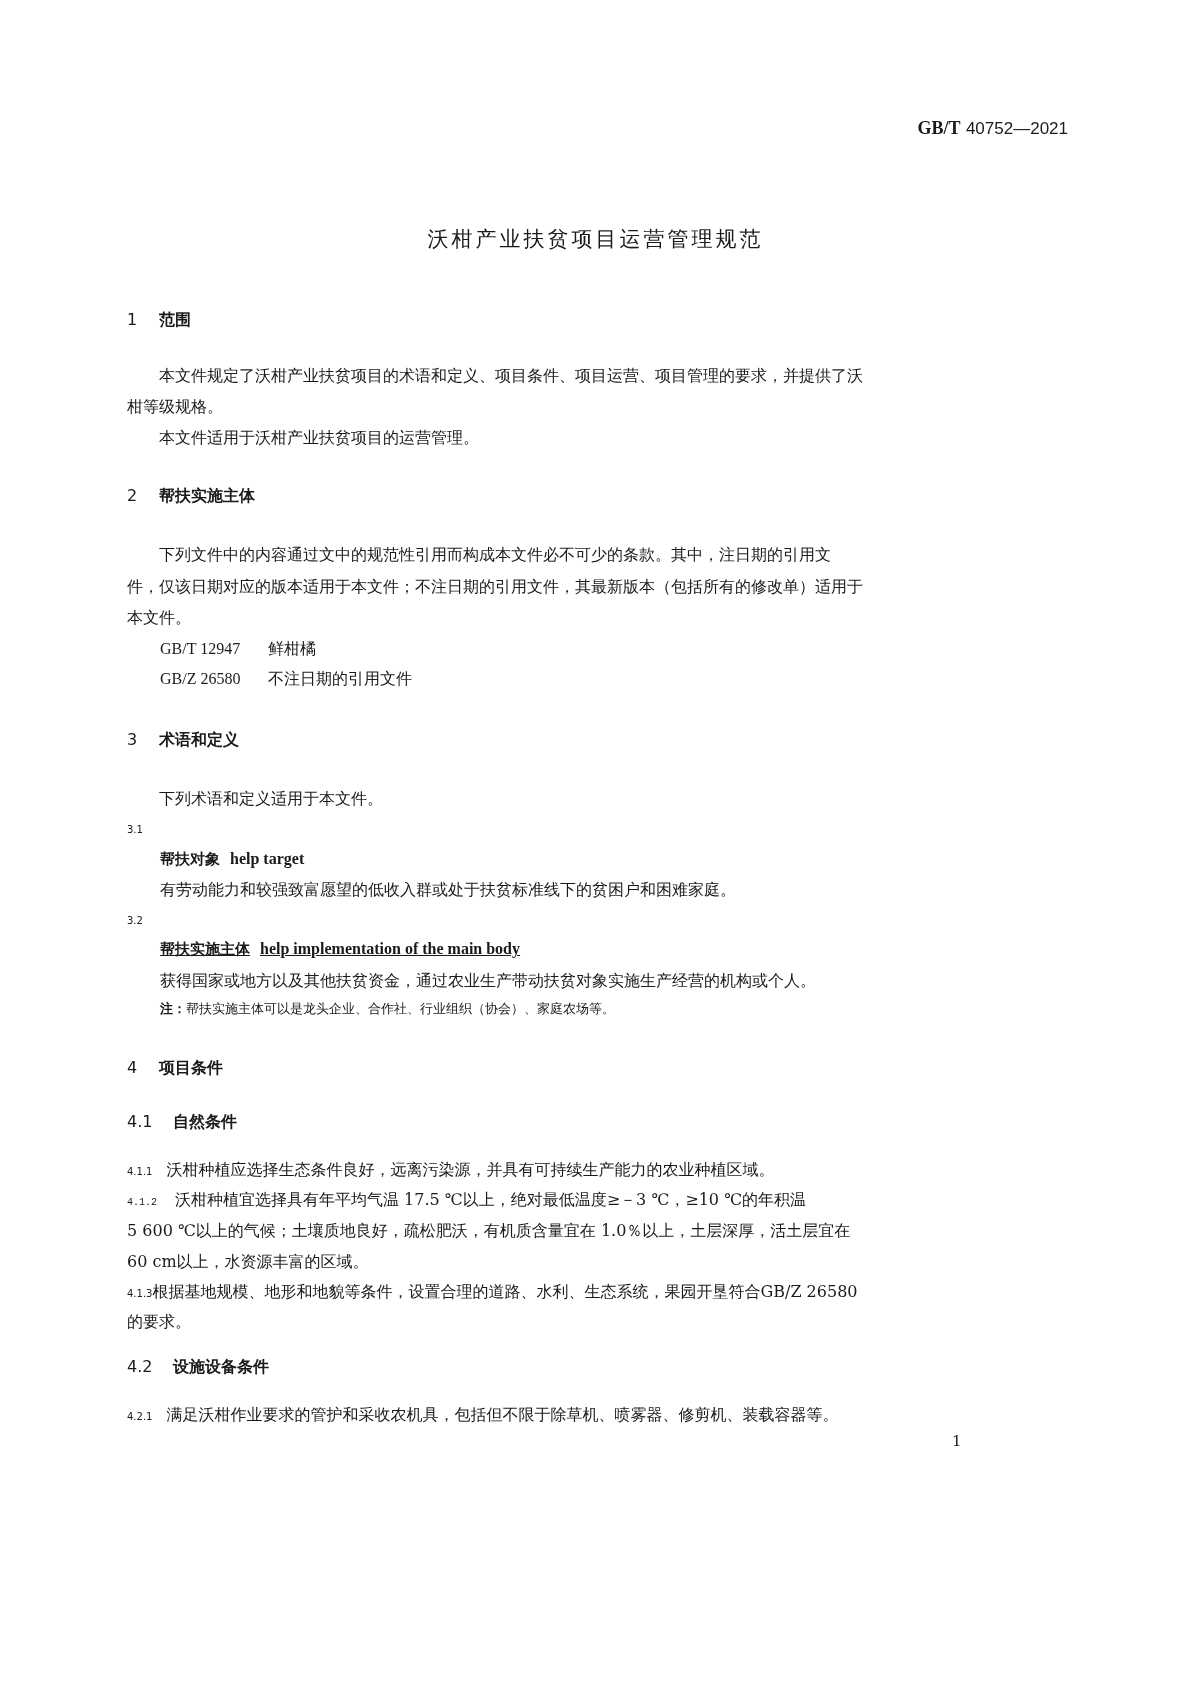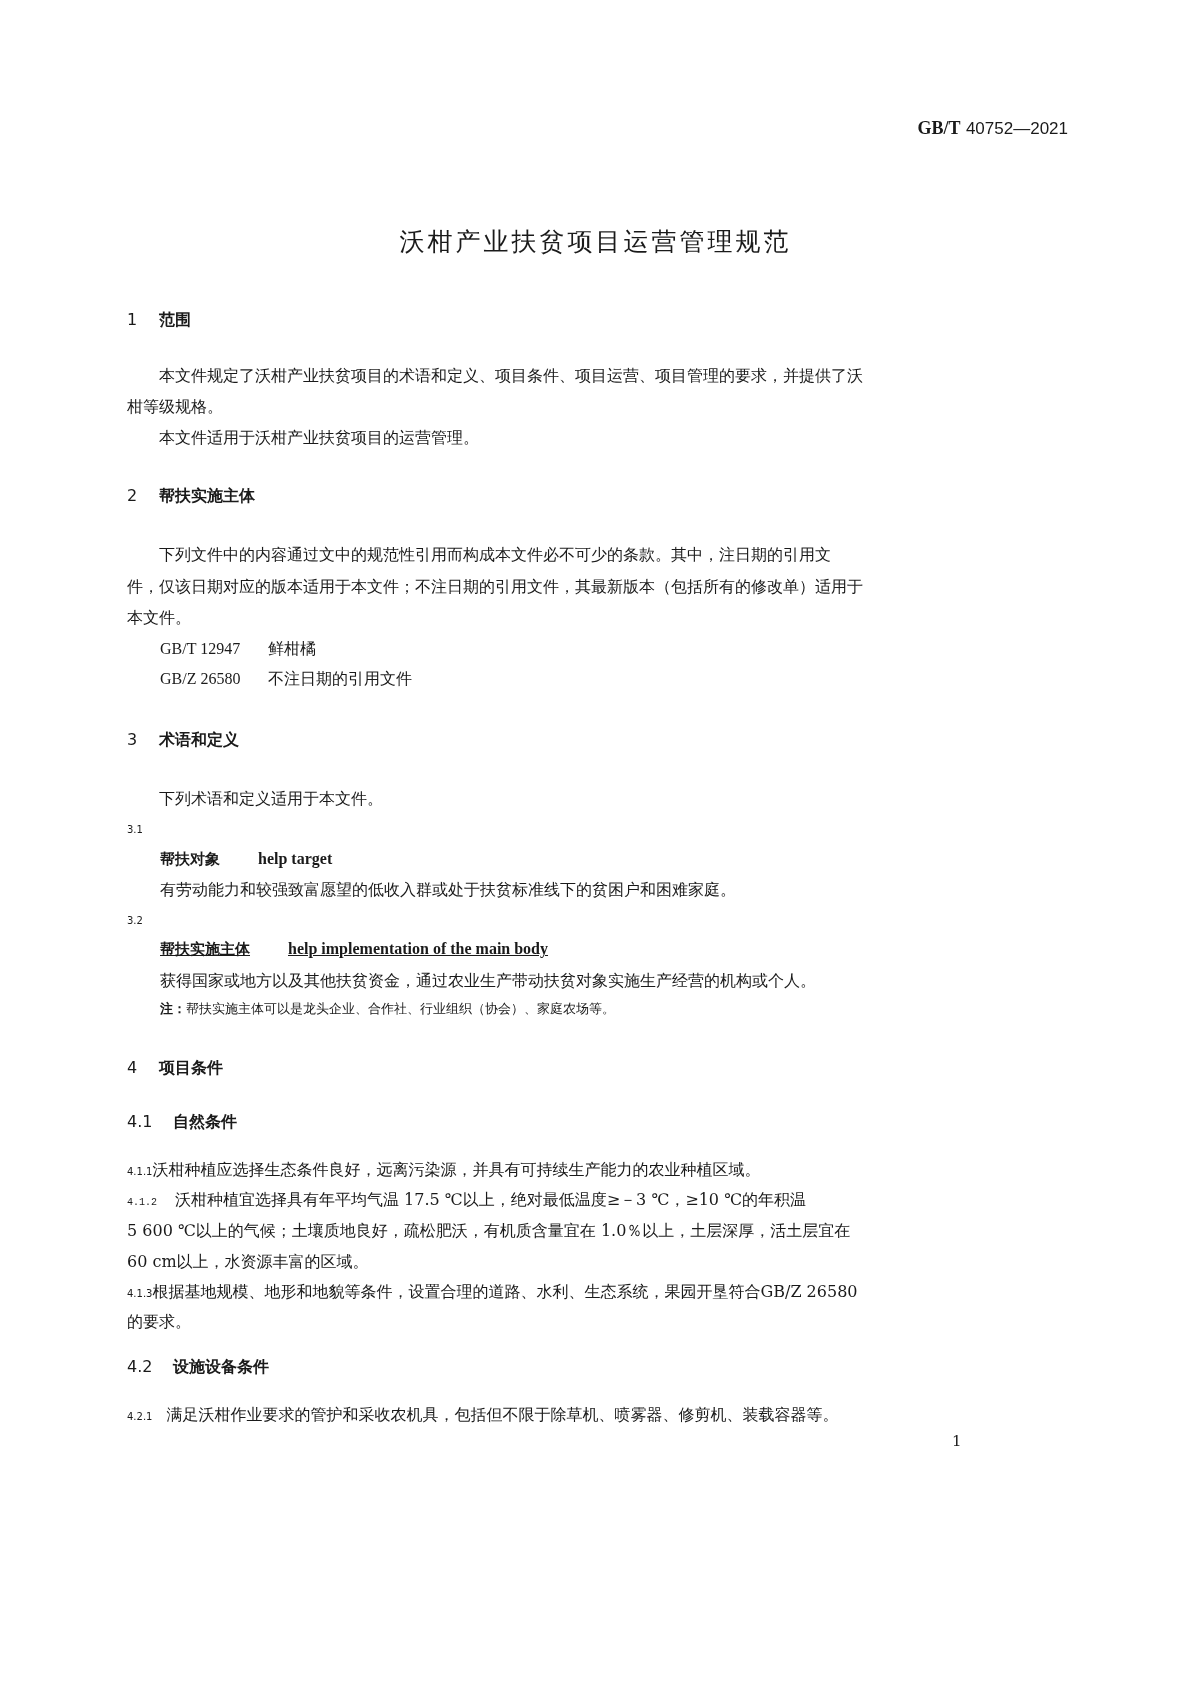--- a/index.html
+++ b/index.html
@@ -3,29 +3,29 @@
 <meta charset="utf-8">
 <style>
   html, body { margin:0; padding:0; background:#ffffff; }
   body { width:1191px; height:1684px; position:relative; overflow:hidden;
          font-family:"DejaVu Serif", "Liberation Serif", serif; color:#1a1a1a; }
   .abs { position:absolute; white-space:nowrap; }
   .std-no { top:118px; right:123px; font-size:17px; }
   .std-no .gbt { font-family:"Liberation Serif", serif; font-weight:bold; font-size:18px; }
   .std-no .num { font-family:"Liberation Sans", sans-serif; font-size:17px; }
   .doc-title { top:225px; left:0; width:1191px; text-align:center; font-family:"DejaVu Sans", sans-serif;
-               font-size:25px; letter-spacing:3px; }
+               font-size:21px; letter-spacing:3px; }
   .h1 { left:127px; font-family:"DejaVu Sans", sans-serif; font-weight:bold; font-size:16px; }
   .h1 .n { display:inline-block; width:32px; font-weight:normal; }
   .h2 .n { display:inline-block; width:46px; font-weight:normal; }
   .p { left:127px; width:935px; font-size:16px; line-height:30px; white-space:normal; text-align:justify; }
   .indent { text-indent:32px; }
   .clause-no { font-family:"DejaVu Sans", sans-serif; font-size:10px; }
   .term { left:160px; font-family:"DejaVu Sans", sans-serif; font-weight:bold; font-size:15px; }
-  .term .en { font-family:"Liberation Serif", serif; font-size:16px; margin-left:38px; }
+  .term .en { font-family:"Liberation Serif", serif; font-size:16px; margin-left:10px; }
   .note { left:160px; font-size:13px; }
   .note b { font-family:"DejaVu Sans", sans-serif; }
   .page-no { top:1565px; left:952px; font-size:15px; }
   .ref .code { display:inline-block; width:108px; font-family:"Liberation Serif", serif; }
 </style>
 </head>
 <body>
 
 <div class="abs std-no">
   <span class="gbt">GB/T</span>
@@ -72,21 +72,21 @@
   <b>注：</b><span>帮扶实施主体可以是龙头企业、合作社、行业组织（协会）、家庭农场等。</span>
 </div>
 
 <div class="abs h1" style="top:1058px;">
   <span class="n">4</span><span>项目条件</span>
 </div>
 <div class="abs h1 h2" style="top:1112px;">
   <span class="n">4.1</span><span>自然条件</span>
 </div>
 <div class="abs p" style="top:1155px;">
-  <span class="clause-no" style="">4.1.1</span><span>沃柑种植应选择生态条件良好，远离污染源，并具有可持续生产能力的农业种植区域。</span>
+  <span class="clause-no" style="margin-right:14px;">4.1.1</span><span>沃柑种植应选择生态条件良好，远离污染源，并具有可持续生产能力的农业种植区域。</span>
 </div>
 <div class="abs p" style="top:1185px;">
   <span class="clause-no" style="margin-right:18px;font-family:Liberation Mono, monospace;">4.1.2</span><span>沃柑种植宜选择具有年平均气温 17.5 ℃以上，绝对最低温度≥－3 ℃，≥10 ℃的年积温</span>
 </div>
 <div class="abs p" style="top:1216px;">5 600 ℃以上的气候；土壤质地良好，疏松肥沃，有机质含量宜在 1.0％以上，土层深厚，活土层宜在</div>
 <div class="abs p" style="top:1247px;">60 cm以上，水资源丰富的区域。</div>
 <div class="abs p" style="top:1277px;">
   <span class="clause-no" style="margin-right:0;">4.1.3</span><span>根据基地规模、地形和地貌等条件，设置合理的道路、水利、生态系统，果园开垦符合GB/Z 26580</span>
 </div>
 <div class="abs p" style="top:1307px;">的要求。</div>

